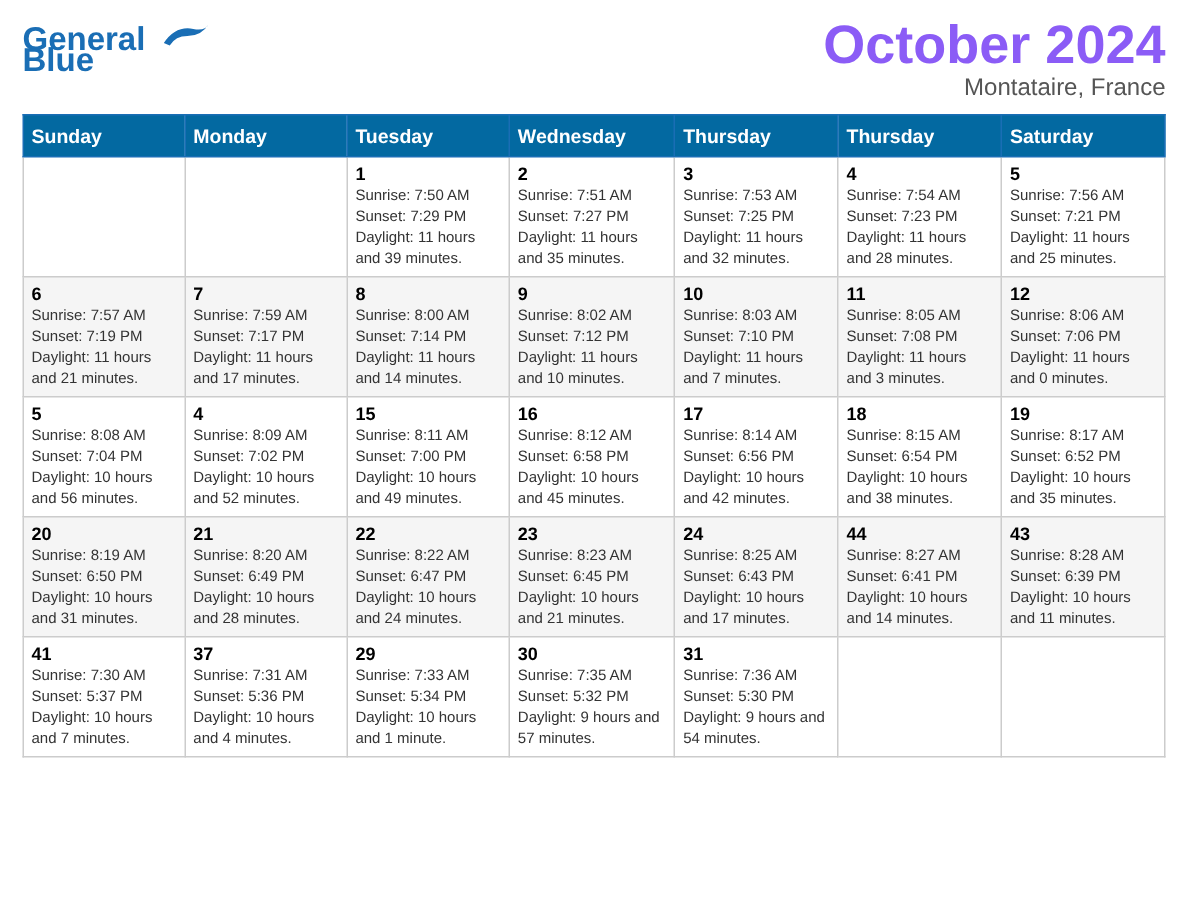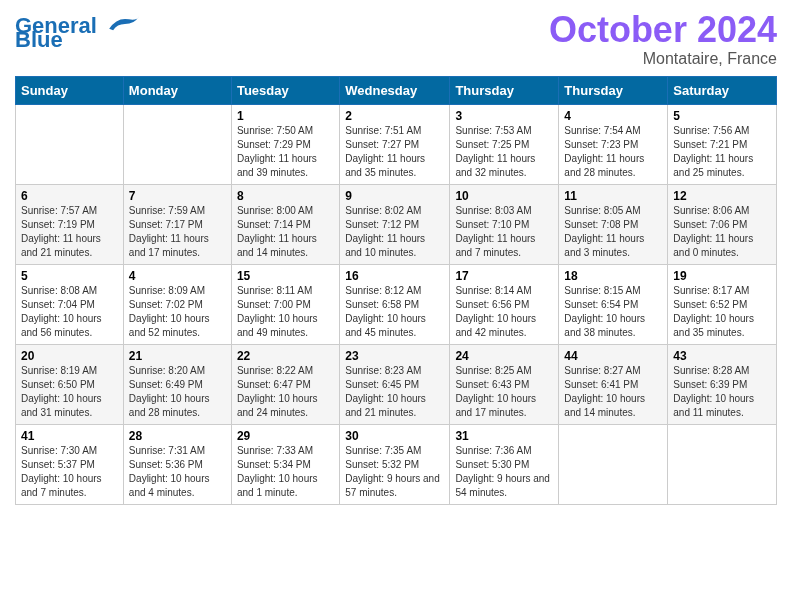--- a/index.html
+++ b/index.html
@@ -238,21 +238,21 @@
         <span class="day-number">43</span>
         <span class="day-info">Sunrise: 8:28 AM<br>Sunset: 6:39 PM<br>Daylight: 10 hours and 11 minutes.</span>
       </td>
       </tr>
       <tr>
         <td>
         <span class="day-number">41</span>
         <span class="day-info">Sunrise: 7:30 AM<br>Sunset: 5:37 PM<br>Daylight: 10 hours and 7 minutes.</span>
       </td>
         <td>
-        <span class="day-number">28</span>
+        <span class="day-number">37</span>
         <span class="day-info">Sunrise: 7:31 AM<br>Sunset: 5:36 PM<br>Daylight: 10 hours and 4 minutes.</span>
       </td>
         <td>
         <span class="day-number">29</span>
         <span class="day-info">Sunrise: 7:33 AM<br>Sunset: 5:34 PM<br>Daylight: 10 hours and 1 minute.</span>
       </td>
         <td>
         <span class="day-number">30</span>
         <span class="day-info">Sunrise: 7:35 AM<br>Sunset: 5:32 PM<br>Daylight: 9 hours and 57 minutes.</span>
       </td>

